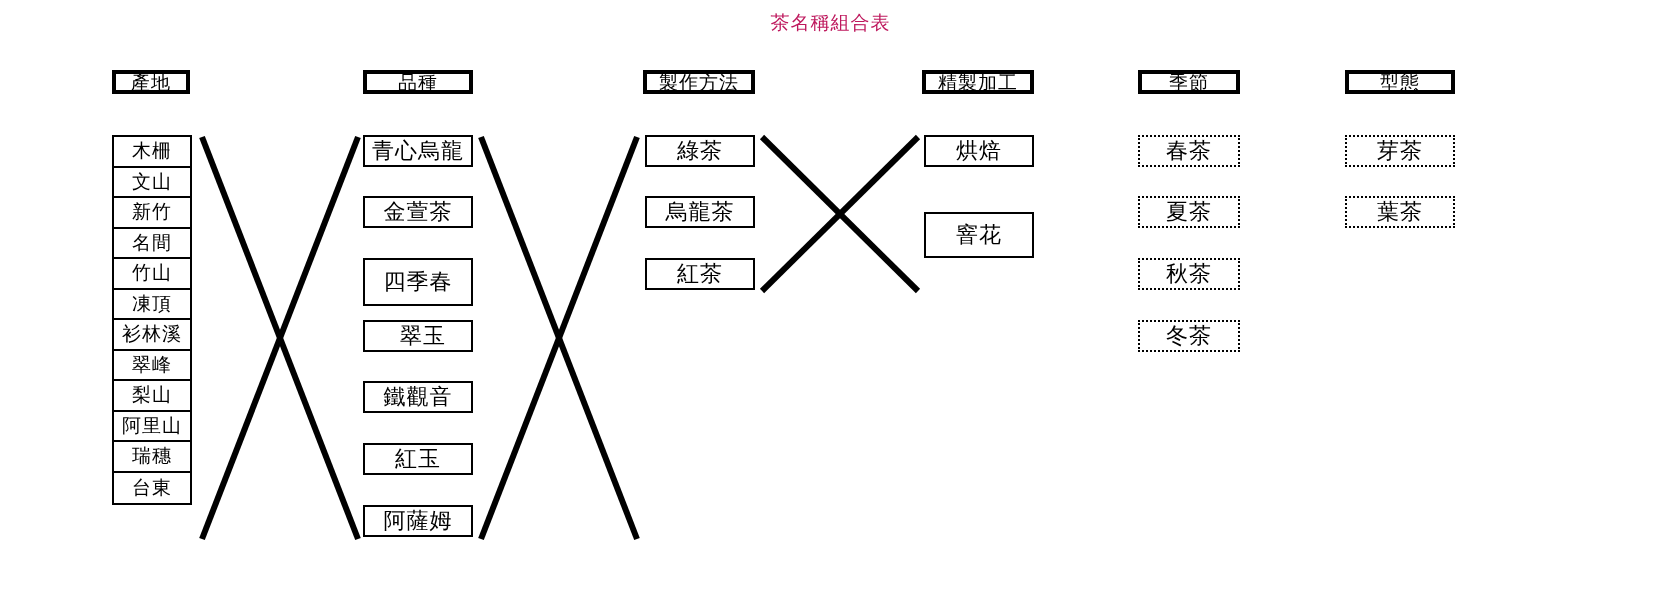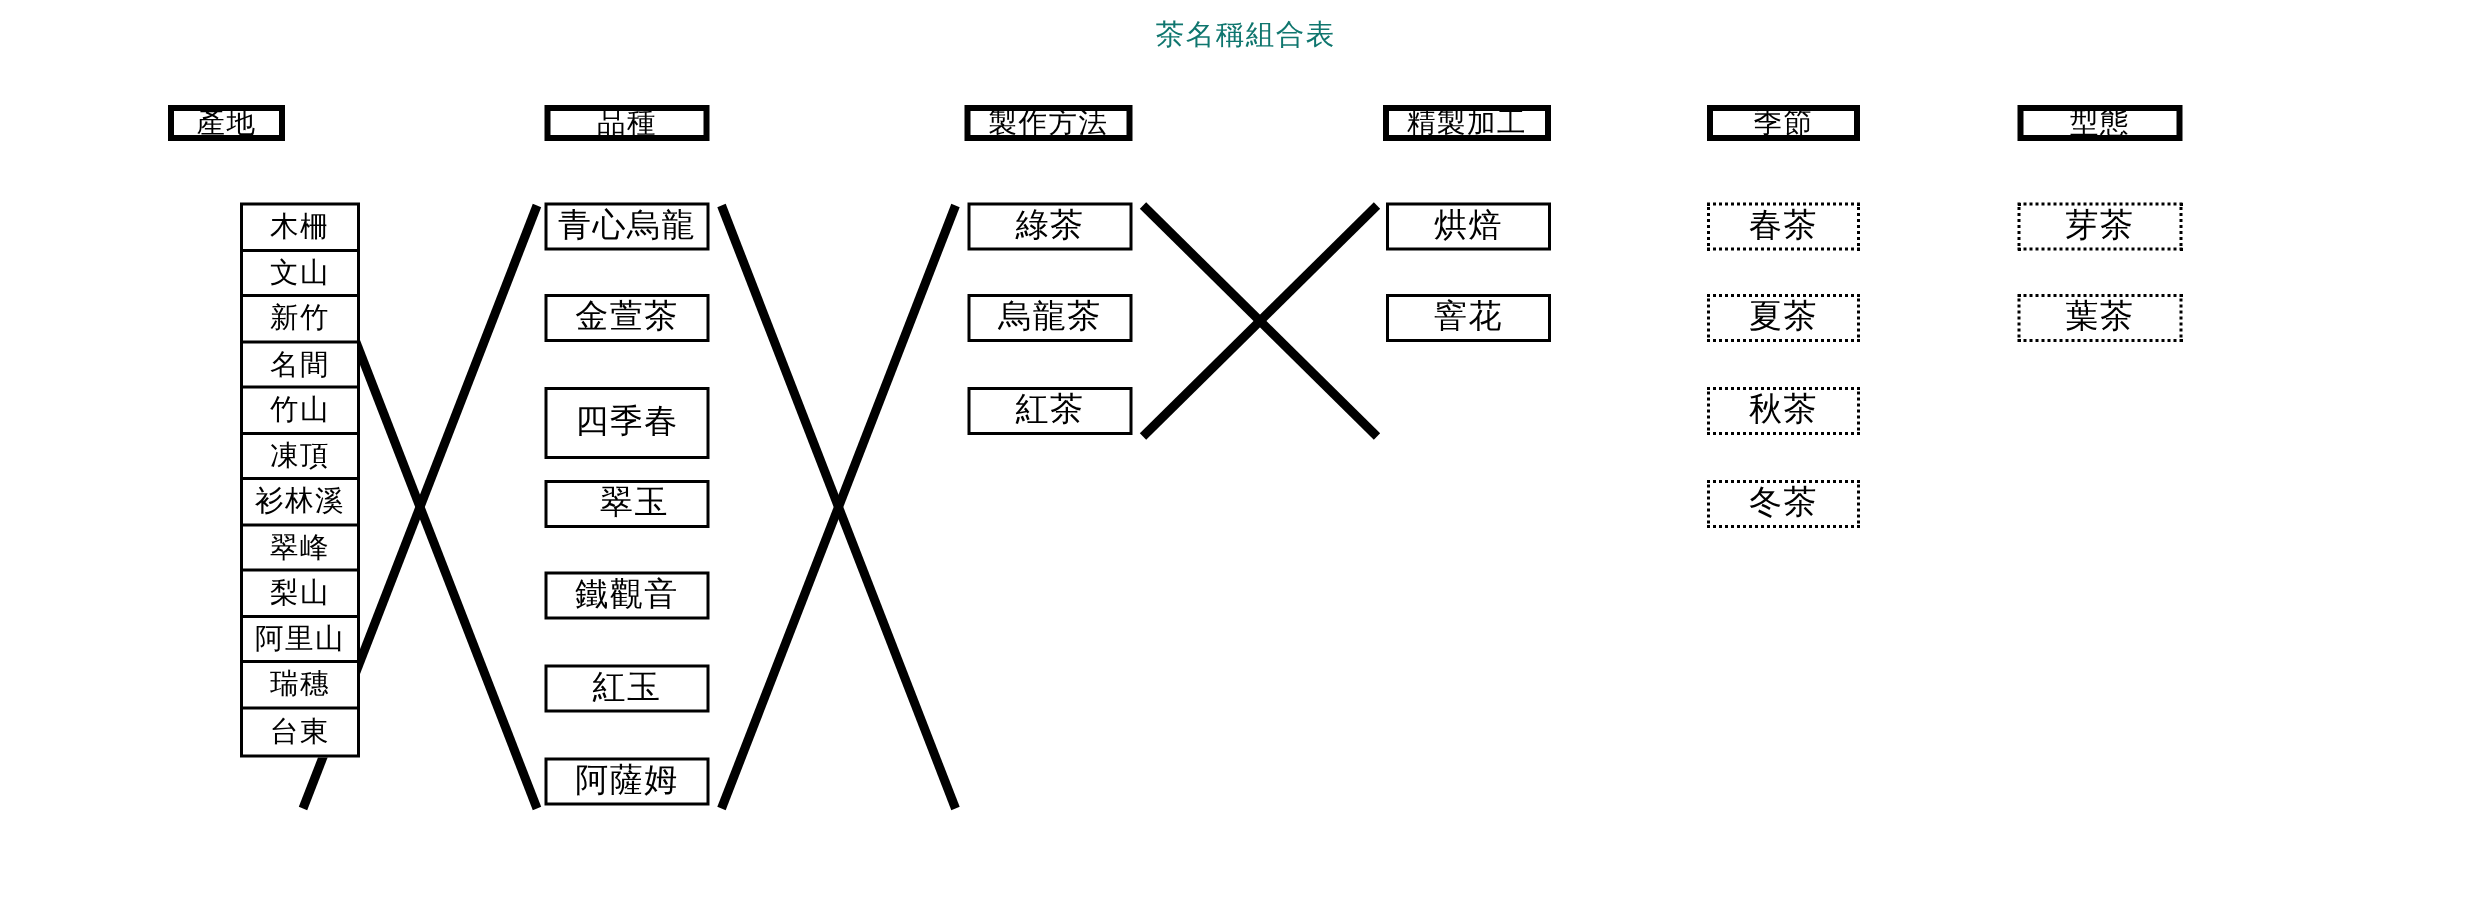--- a/index.html
+++ b/index.html
@@ -20,21 +20,21 @@
     overflow: hidden;
   }
   #title {
     position: absolute;
     left: 0;
     top: 10px;
     width: 1661px;
     text-align: center;
     font-size: 19px;
     letter-spacing: 1px;
-    color: #0f766e;
+    color: #be185d;
   }
 
   .col {
     position: absolute;
     top: 0;
   }
 
   .header-box {
     position: absolute;
     box-sizing: border-box;
@@ -66,21 +66,20 @@
   .item-box.dotted {
     border: 2px dotted #000000;
   }
 
   
   .stack {
     position: absolute;
     box-sizing: border-box;
     border: 2px solid #000000;
     background: #ffffff;
-    margin-left: 48px;
   }
   .stack .cell {
     box-sizing: border-box;
     height: 30.5px;
     border-bottom: 2px solid #000000;
     display: flex;
     align-items: center;
     justify-content: center;
     font-size: 19px;
     letter-spacing: 1px;
@@ -208,21 +207,21 @@
     </div>
   </div>
 
   <div class="col">
     <div class="header-box" style="left:922px; top:70px; width:112px;">
       <span>精製加工</span>
     </div>
     <div class="item-box solid" style="left:924px; top:135px; width:110px; height:32px;">
       <span>烘焙</span>
     </div>
-    <div class="item-box solid" style="left:924px; top:196px; width:110px; height:32px;text-align:center;">
+    <div class="item-box solid" style="left:924px; top:212px; width:110px; height:46px;text-align:center;">
       <span>窨花</span>
     </div>
   </div>
 
   <div class="col">
     <div class="header-box" style="left:1138px; top:70px; width:102px;">
       <span>季節</span>
     </div>
     <div class="item-box dotted" style="left:1138px; top:135px; width:102px; height:32px;">
       <span>春茶</span>

